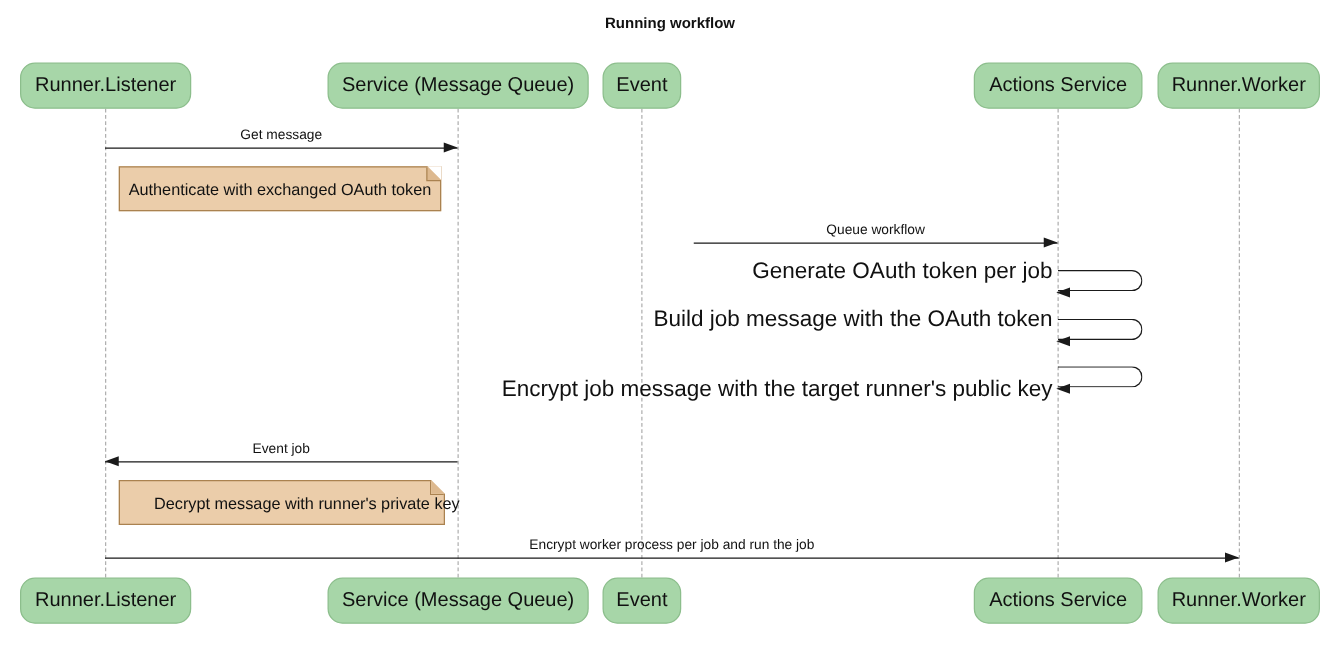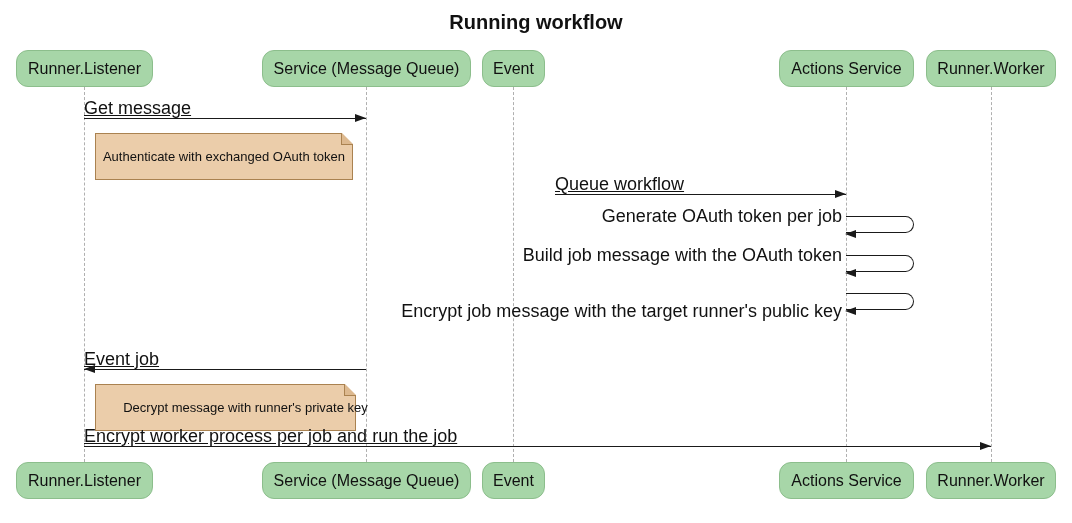--- a/index.html
+++ b/index.html
@@ -25,21 +25,21 @@
     background: var(--bg);
     overflow: hidden;
     color: var(--text);
   }
   .title {
     position: absolute;
     top: 11px;
     left: 0;
     width: 100%;
     text-align: center;
-    font-size: 20px;
+    font-size: 12px;
     font-weight: bold;
     color: var(--text);
   }
   .lifeline {
     position: absolute;
     top: 87px;
     height: 375px;
     width: 0;
     border-left: 1px dashed var(--lifeline);
   }
@@ -55,27 +55,26 @@
     font-size: 16px;
     color: var(--text);
     white-space: nowrap;
   }
   .actor.top { top: 50px; }
   .actor.bottom { top: 462px; }
   .msg {
     position: absolute;
   }
   .msg-label {
-    font-size: 18px;
+    font-size: 11px;
     line-height: 15px;
-    text-align: left;
+    text-align: center;
     white-space: nowrap;
     margin-bottom: 2px;
     color: var(--text);
-    text-decoration: underline;
   }
   .msg-line {
     position: relative;
     height: 0;
     border-top: 1.5px solid var(--line);
   }
   .ah {
     position: absolute;
     width: 0;
     height: 0;
@@ -111,21 +110,21 @@
     border-left: none;
     border-radius: 0 10px 10px 0;
   }
   .self-loop .ah-left {
     top: auto;
     bottom: -5.5px;
     left: -1px;
   }
   .note {
     position: absolute;
-    height: 47px;
+    height: 36px;
     background: var(--note-fill);
     border: 1px solid var(--note-border);
     display: flex;
     align-items: center;
     justify-content: center;
     font-size: 13px;
     white-space: nowrap;
     color: var(--text);
   }
   .note::before {

